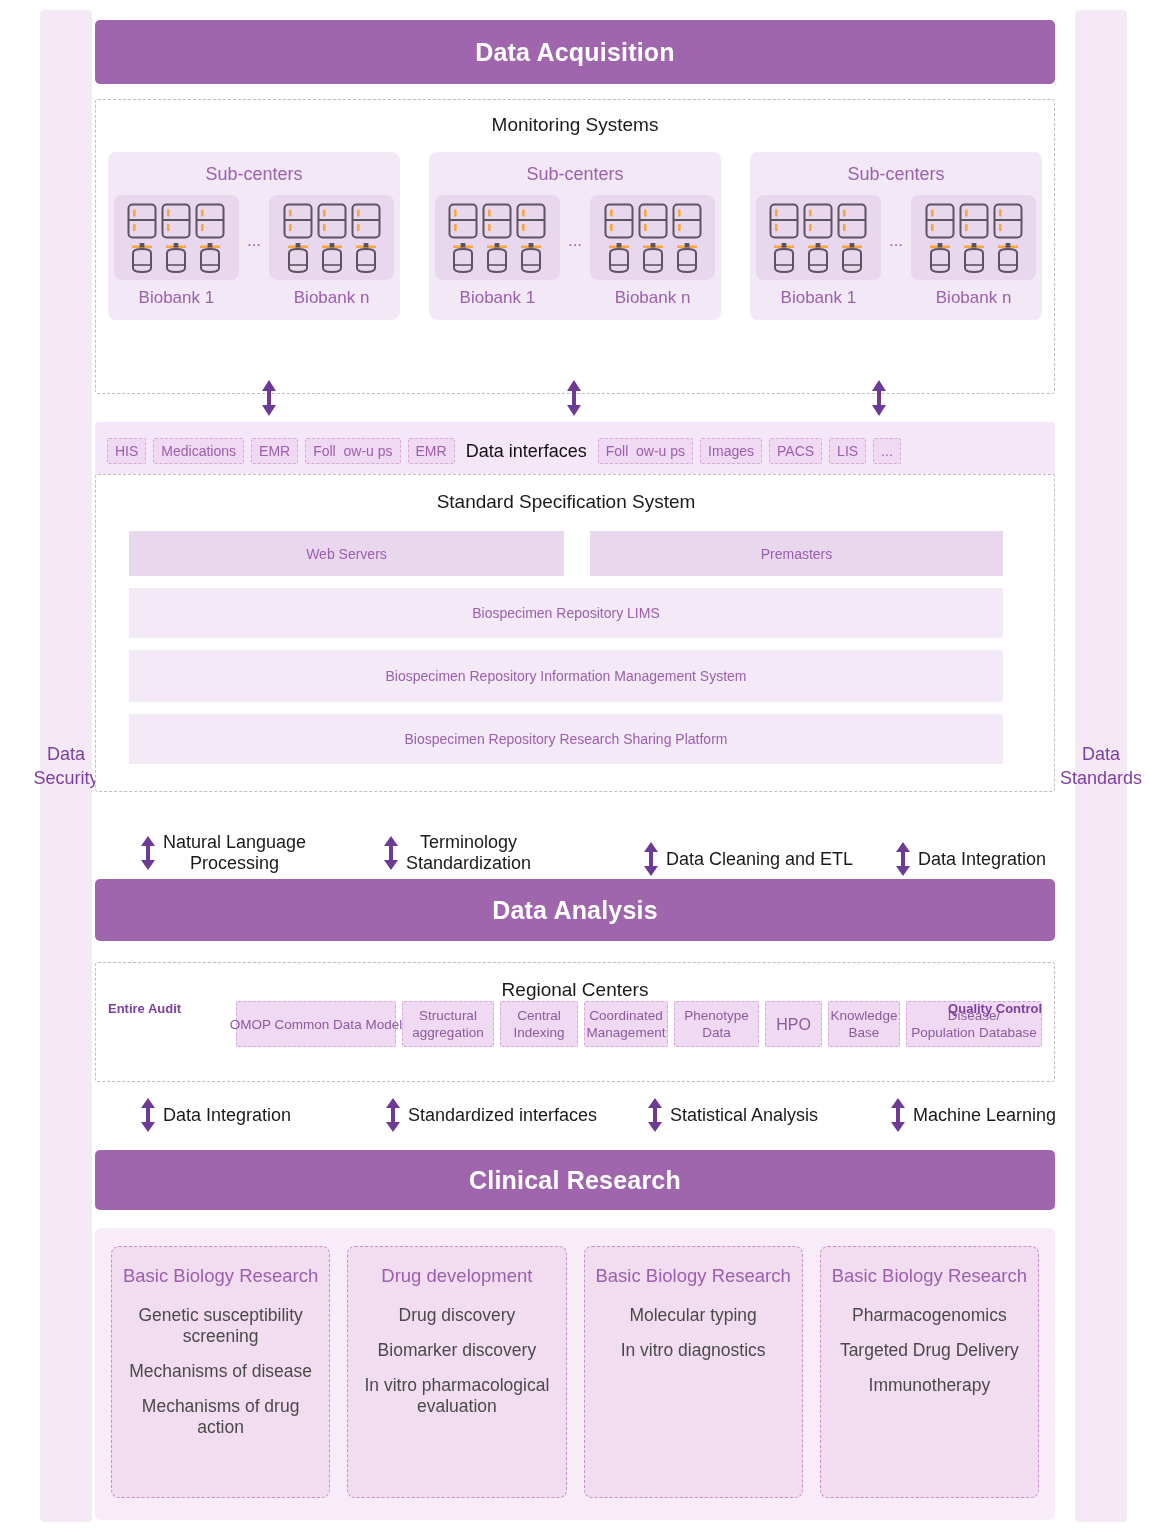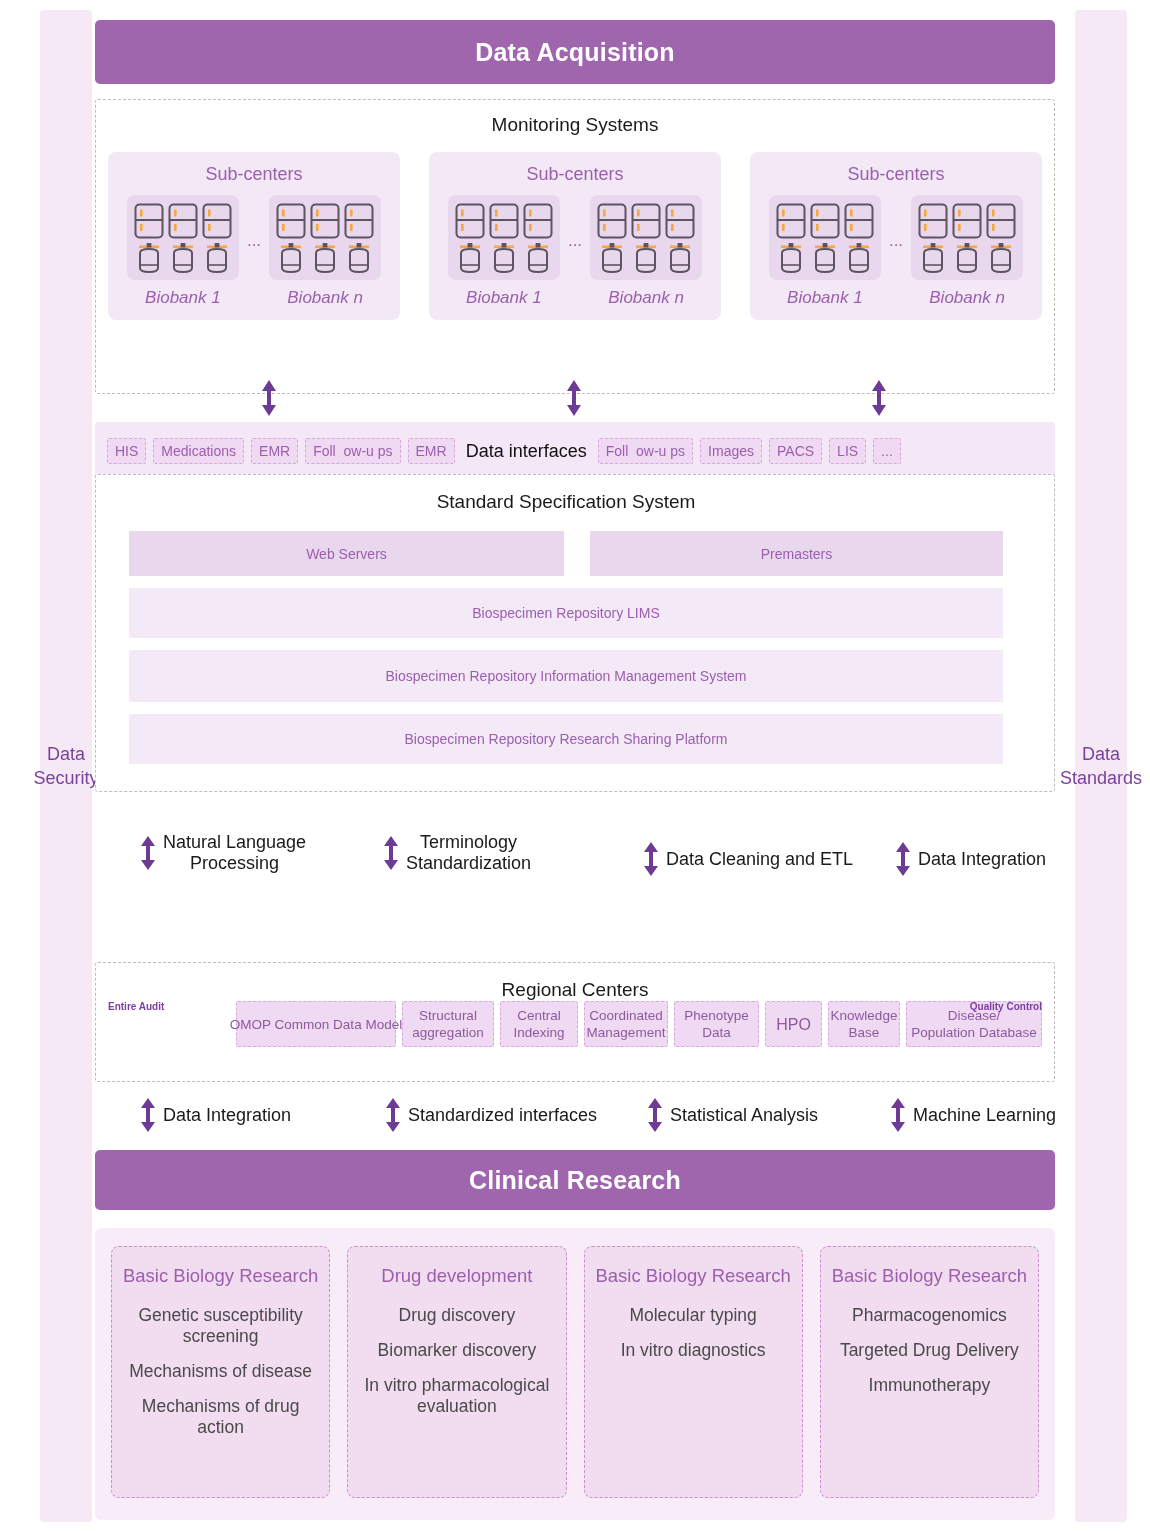--- a/index.html
+++ b/index.html
@@ -47,21 +47,21 @@
   
   .subcenters-row { display: flex; justify-content: space-between; }
   .subcenter {
     width: 292px; background: #f3e8f6; border-radius: 8px;
     padding-top: 12px; padding-bottom: 12px;
   }
   .subcenter-title {
     text-align: center; color: #9b5fae; font-size: 18px; margin-bottom: 10px;
   }
   .biobank-row { display: flex; align-items: center; justify-content: center; gap: 6px; }
-  .biobank { width: 112px; font-style: italic; }
+  .biobank { width: 125px; }
   .biobank-icons {
     background: #e9d7ee; border-radius: 8px;
     padding: 8px 6px 6px 6px;
     display: flex; flex-direction: column; align-items: center; gap: 3px;
   }
   .icon-line { display: flex; gap: 4px; justify-content: center; }
   .biobank-label {
     text-align: center; color: #9b5fae; font-size: 17px; margin-top: 8px;
   }
   .ellipsis-sep { color: #9b5fae; font-size: 17px; padding: 0 2px 22px 2px; }
@@ -98,21 +98,21 @@
   .arrow-item .lbl {
     font-size: 18px; color: #1a1a1a; line-height: 21px; white-space: pre-line;
   }
   .arrow-item .lbl.center { text-align: center; }
 
   
   .darrow { width: 16px; height: 34px; flex: 0 0 16px; }
 
   
   .rc-corner {
-    position: absolute; color: #7b3fa0; font-size: 10px; font-weight: bold;
+    position: absolute; color: #7b3fa0; font-size: 13px; font-weight: bold;
   }
   .rc-row { display: flex; align-items: flex-start; gap: 6px; }
   .rc-chip {
     border: 1px dashed #d9a8db; background: #f0d9f2;
     color: #8b5a9e; font-size: 13.5px; text-align: center;
     border-radius: 2px; line-height: 17px;
     display: flex; align-items: center; justify-content: center;
     white-space: pre-line; height: 46px;
   }
   .rc-chip.overflow { white-space: nowrap; overflow: visible; }
@@ -517,20 +517,23 @@
       <span class="lbl">Data Cleaning and ETL</span>
     </div>
     <div class="arrow-item" style="left:800px;top:12px;">
       <svg class="darrow" viewBox="0 0 16 34">
           <path d="M8 0 L15 10 H10 V24 H15 L8 34 L1 24 H6 V10 H1 Z" fill="#6d3b96"></path>
         </svg>
       <span class="lbl">Data Integration</span>
     </div>
   </div>
 
+  <div class="column" style="top:879px;">
+    <div class="band-header" style="height:62px;line-height:62px;">Data Analysis</div>
+  </div>
 
   <div class="column dashed-panel" style="top:962px;height:120px;padding:16px 12px 0 12px;">
     <div class="panel-title">Regional Centers</div>
     <div class="rc-corner" style="left:12px;top:38px;">Entire Audit</div>
     <div class="rc-corner" style="right:12px;top:38px;">Quality Control</div>
     <div class="rc-row" style="justify-content:flex-end;">
       <div class="rc-chip overflow" style="width:160px;">OMOP Common Data Model</div>
       <div class="rc-chip" style="width:92px;">Structural
 aggregation</div>
       <div class="rc-chip" style="width:78px;">Central

